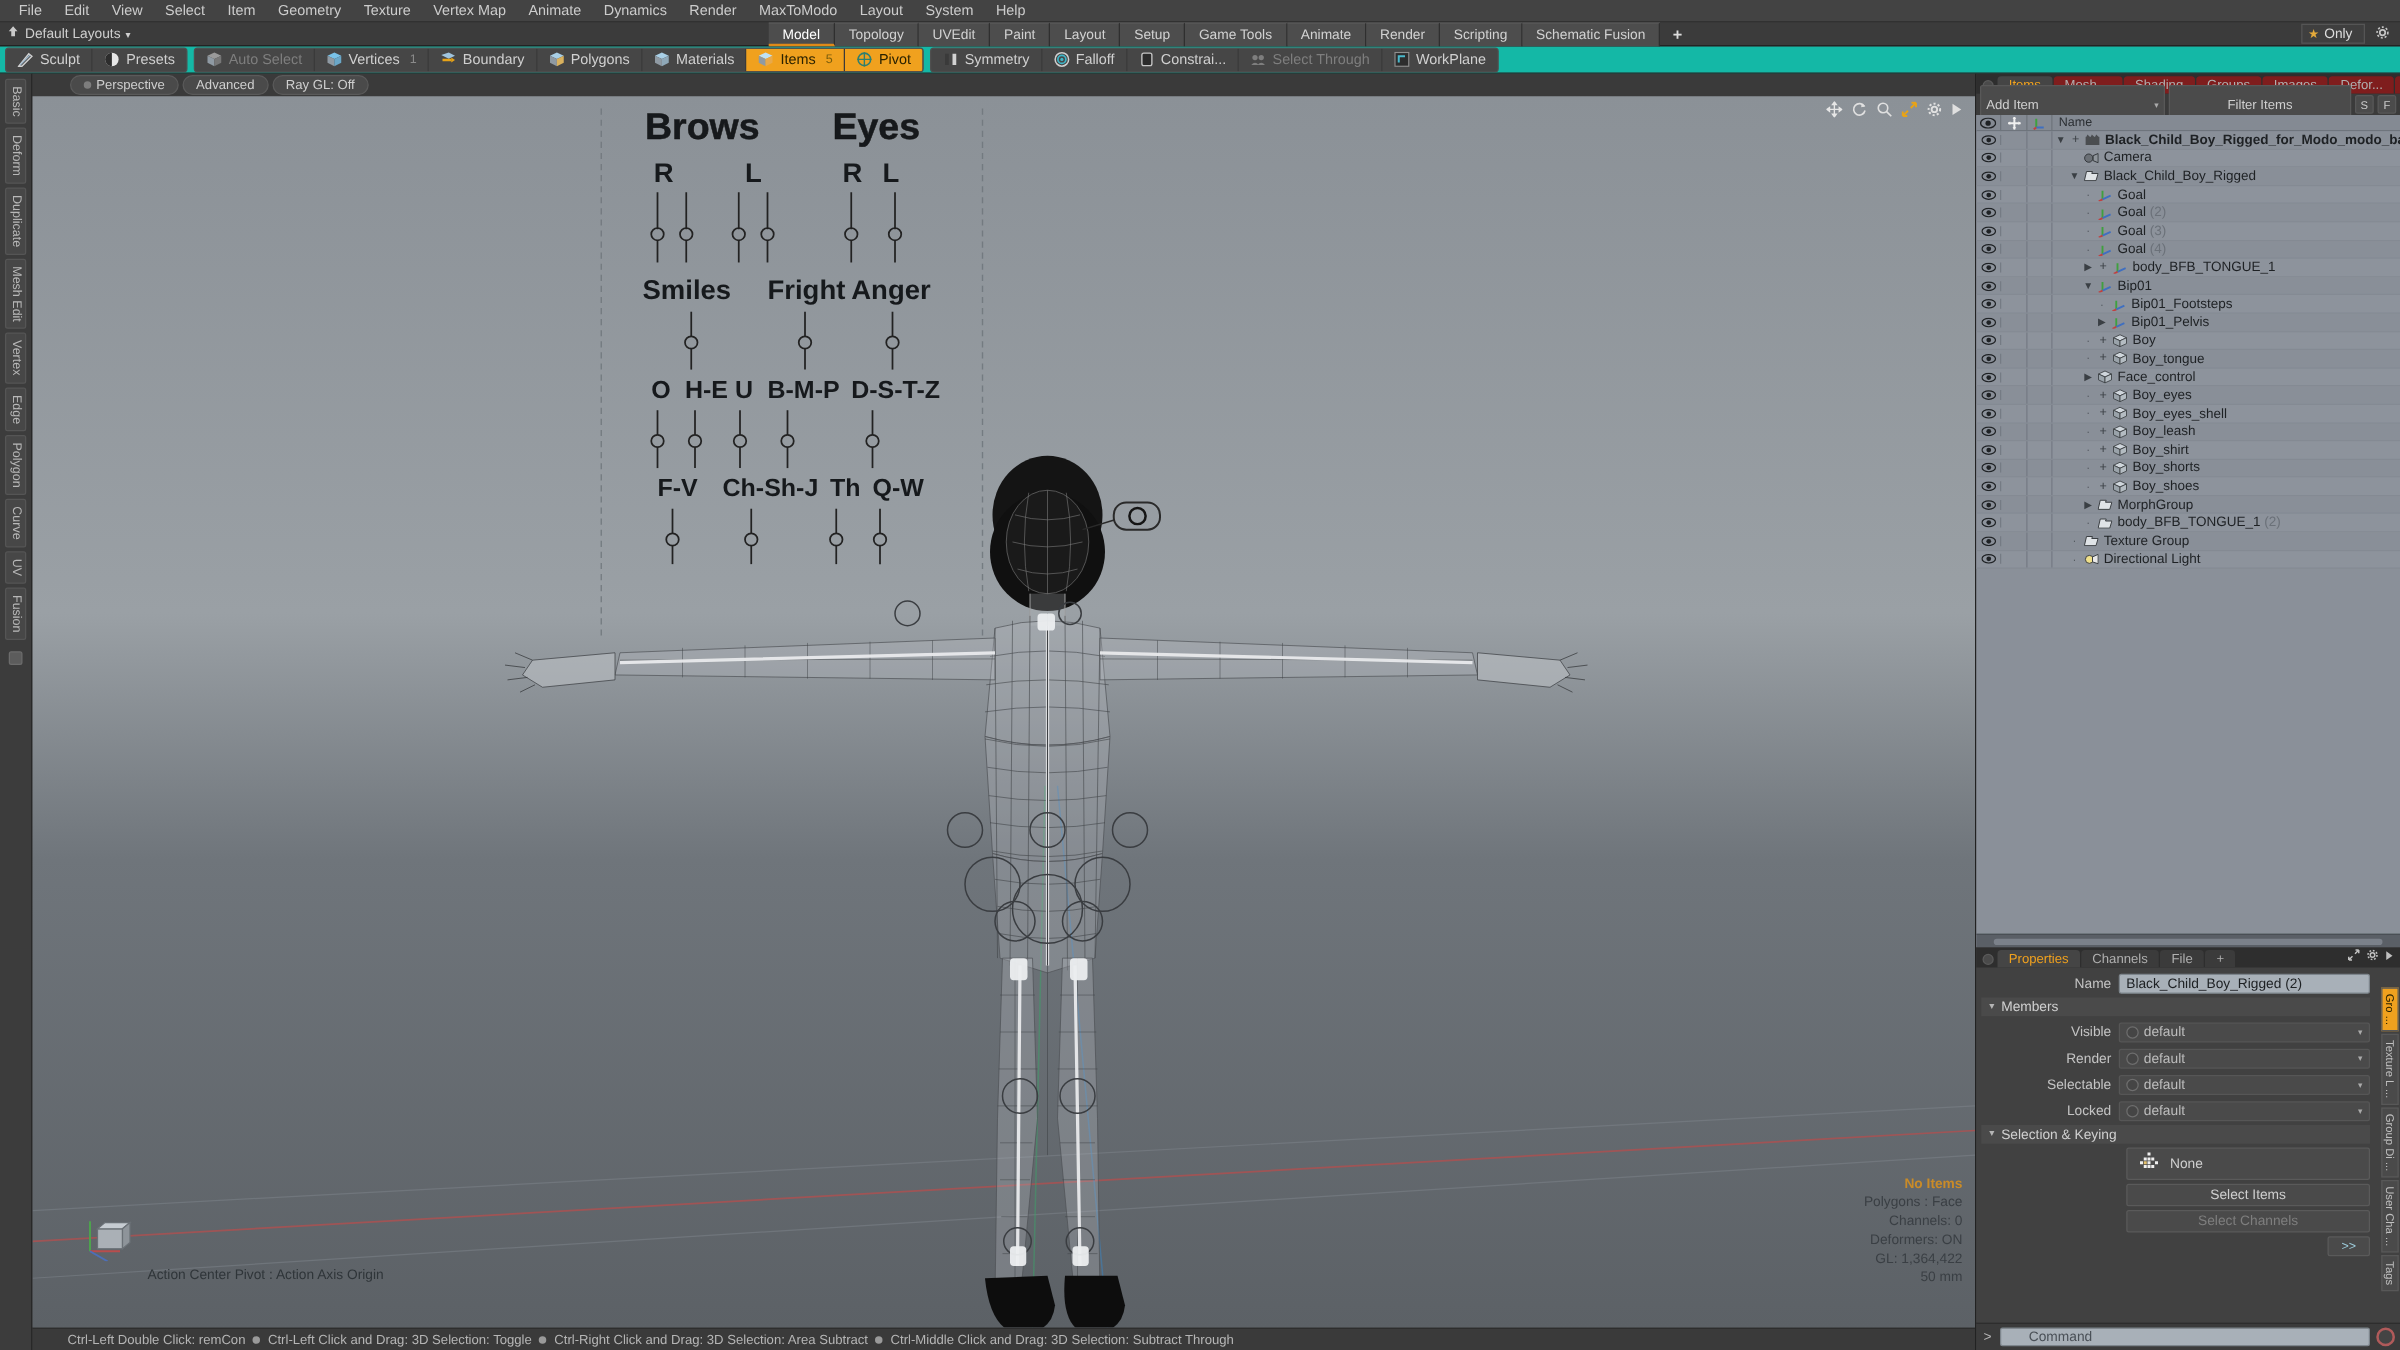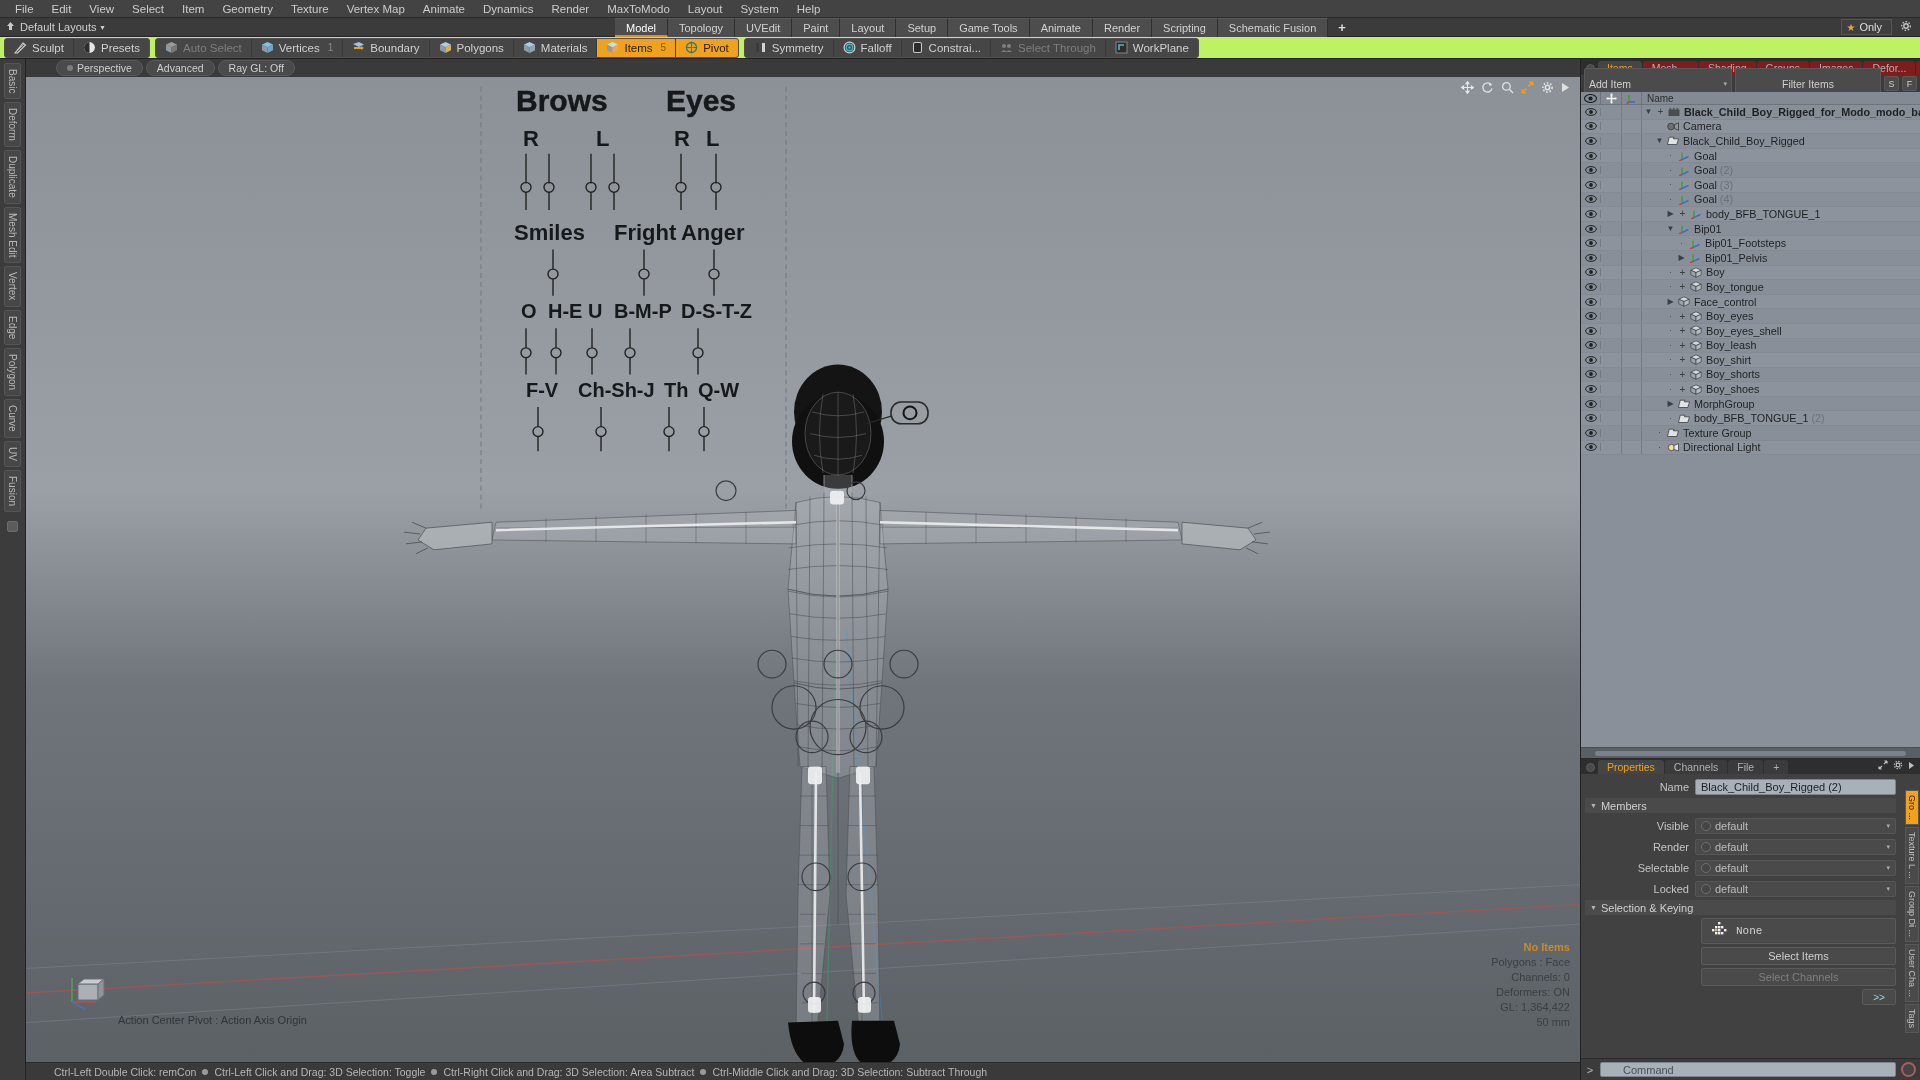--- a/index.html
+++ b/index.html
@@ -33,21 +33,21 @@
   .lb-tab{ padding:0 11px; line-height:19px; background:#4d4d4d; color:#d2d2d2;
     border-right:1px solid #2f2f2f; font-size:11px; border-top:1px solid #585858;}
   .lb-tab.active{ background:#4d4d4d; color:#fff; border-bottom:2px solid #e08a18;}
   .lb-plus{ padding:0 10px; line-height:19px; color:#ddd; font-weight:bold; font-size:13px;}
   .lb-right{ margin-left:auto; display:flex; align-items:center; gap:8px; padding-right:8px;}
   .only-box{ background:#3f3f3f; border:1px solid #555; padding:1px 9px 1px 4px; font-size:11px;
     color:#ddd; display:flex; align-items:center; gap:4px;}
   .star{ color:#e3a93a; font-size:10px;}
 
   
-  .modebar{ height:22px; background:#bef264; display:flex; align-items:center;
+  .modebar{ height:22px; background:#14b8a6; display:flex; align-items:center;
     flex:0 0 22px; border-bottom:1px solid #222; padding-left:4px; gap:0;}
   .mb-group{ display:flex; align-items:center; height:20px; border:1px solid #4f4f4f;
     border-radius:3px; background:#464646; margin-right:5px; overflow:hidden;}
   .mb-btn{ display:flex; align-items:center; gap:5px; padding:0 9px; height:18px;
     font-size:11.5px; color:#d0d0d0; border-right:1px solid #3a3a3a; white-space:nowrap;}
   .mb-btn:last-child{ border-right:none; }
   .mb-btn.sel{ background:#f0a11e; color:#2a2200; font-weight:500;}
   .mb-btn.dim{ color:#7e7e7e;}
   .mb-btn .num{ color:#8a8a8a; font-size:10px; margin-left:3px;}
   .mb-btn.sel .num{ color:#7a5d0c;}
@@ -151,21 +151,21 @@
   .fsel .car{ position:absolute; right:5px; font-size:7px; color:#aaa;}
   .fradio{ width:10px;height:10px;border-radius:50%;border:1px solid #6e6e6e;background:#454545;
     margin-right:4px; flex:0 0 10px;}
   .section{ height:15px; background:#4a4a4a; display:flex; align-items:center; gap:4px;
     padding-left:5px; font-size:11px; color:#d0d0d0; margin:2px 22px 3px 2px;}
   .sect-car{ font-size:7px; color:#b5b5b5;}
   .wbtn{ height:18px; background:#4a4a4a; border:1px solid #5a5a5a; border-radius:2px;
     font-size:11px; color:#cfcfcf; display:flex;align-items:center;justify-content:center;
     margin:0 22px 3px 118px;}
   .wbtn.dim{ color:#7e7e7e;}
-  .wbtn.tall{ height:26px; justify-content:flex-start; padding-left:8px; gap:8px;font-family:Liberation Mono, monospace;}
+  .wbtn.tall{ height:26px; justify-content:flex-start; padding-left:8px; gap:8px;}
   .pr-right{ position:absolute; right:1px; top:16px; width:14px; display:flex; flex-direction:column;
     gap:2px;}
   .vtab{ writing-mode:vertical-rl; font-size:9px; color:#c0c0c0; background:#4a4a4a;
     border:1px solid #585858; padding:4px 1px; text-align:center;}
   .vtab.act{ background:#f0a11e; color:#2a2200;}
   .gobtn{ margin:0 22px 0 auto; width:34px; height:16px; background:#4a4a4a; border:1px solid #5a5a5a;
     border-radius:2px; font-size:10px; color:#9fd0e0; display:flex;align-items:center;justify-content:center;}
 
   
   .cmdbar{ height:22px; background:#3b3b3b; display:flex; align-items:center; gap:5px;

